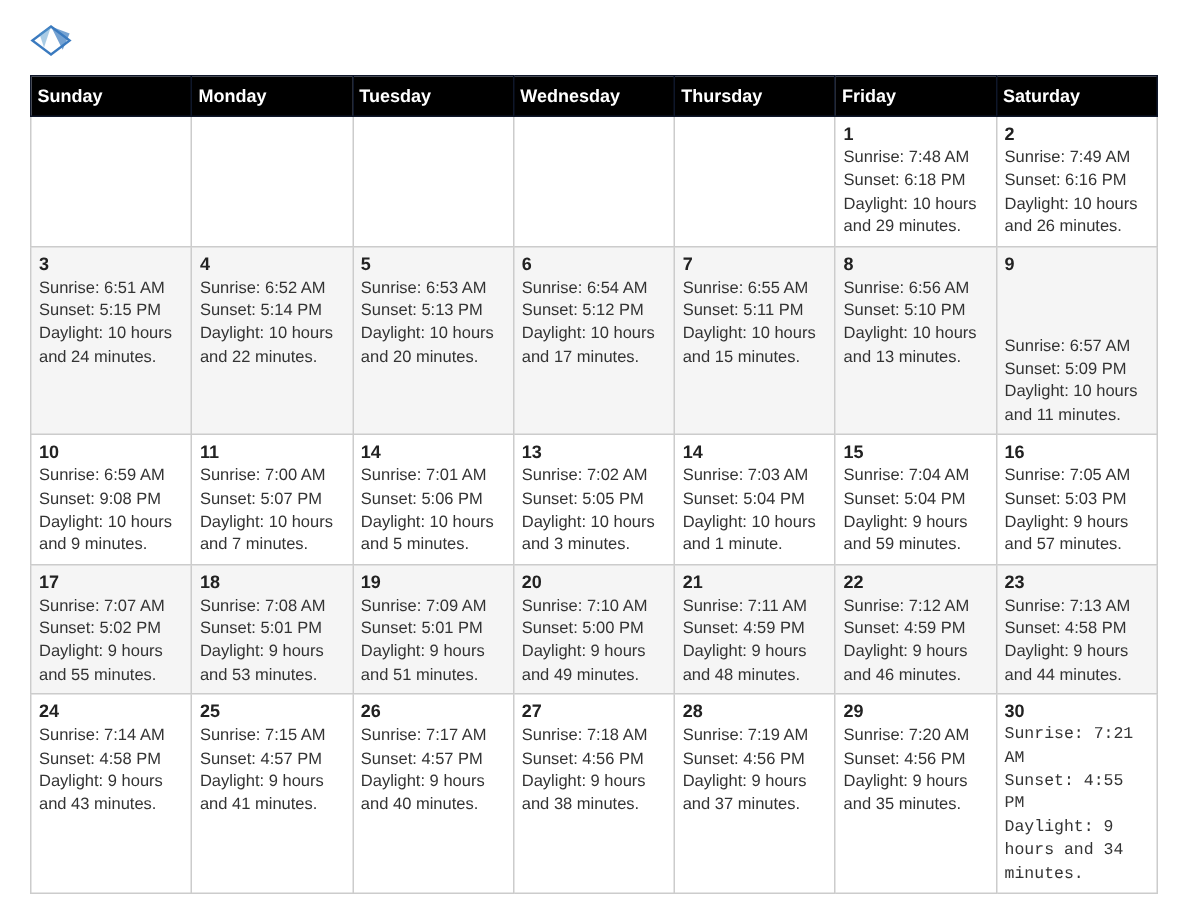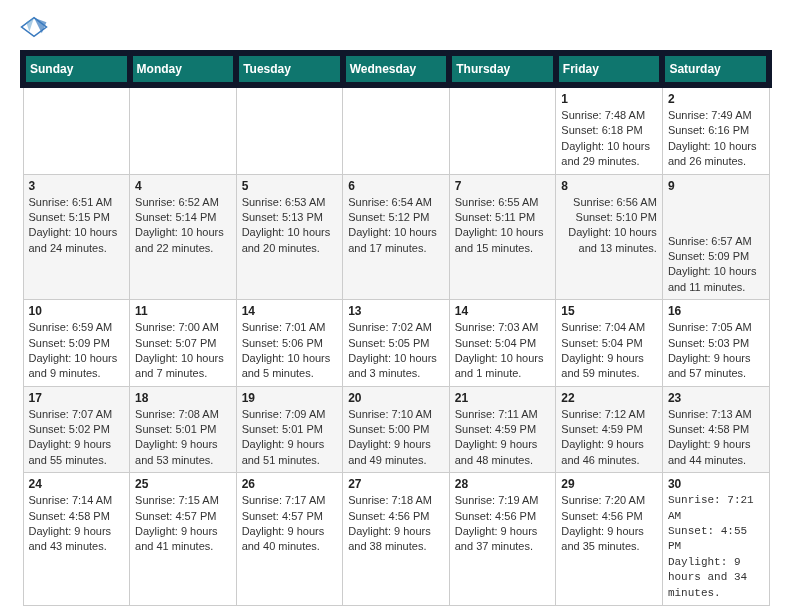--- a/index.html
+++ b/index.html
@@ -48,27 +48,27 @@
       font-size: 14px;
       color: #444;
       margin-top: 2px;
     }
     .calendar-table {
       width: 100%;
       border-collapse: collapse;
       table-layout: fixed;
     }
     .calendar-table th {
-      background-color: #0f766e;
+      background-color: #000000;
       color: #fff;
       font-size: 12px;
       font-weight: bold;
       padding: 6px 4px;
       text-align: left;
-      border: 6px solid #0f172a;
+      border: 1px solid #0f172a;
     }
     .calendar-table td {
       vertical-align: top;
       border: 1px solid #ccc;
       padding: 4px 5px;
       font-size: 10px;
       color: #333;
       height: 80px;
       background: #fff;
     }
@@ -170,36 +170,36 @@
 Daylight: 10 hours and 17 minutes.</div>
         </td>
         <td>
           <span class="day-number">7</span>
           <div class="cell-info" style="white-space: pre-line;">Sunrise: 6:55 AM
 Sunset: 5:11 PM
 Daylight: 10 hours and 15 minutes.</div>
         </td>
         <td>
           <span class="day-number">8</span>
-          <div class="cell-info" style="white-space: pre-line; text-align: right;">Sunrise: 6:56 AM
+          <div class="cell-info" style="white-space: pre-line;">Sunrise: 6:56 AM
 Sunset: 5:10 PM
 Daylight: 10 hours and 13 minutes.</div>
         </td>
         <td>
           <span class="day-number">9</span>
           <div class="cell-info" style="white-space: pre-line; margin-top: 41px;">Sunrise: 6:57 AM
 Sunset: 5:09 PM
 Daylight: 10 hours and 11 minutes.</div>
         </td>
       </tr>
       <tr>
         <td>
           <span class="day-number">10</span>
           <div class="cell-info" style="white-space: pre-line;">Sunrise: 6:59 AM
-Sunset: 5:09 PM
+Sunset: 9:08 PM
 Daylight: 10 hours and 9 minutes.</div>
         </td>
         <td>
           <span class="day-number">11</span>
           <div class="cell-info" style="white-space: pre-line;">Sunrise: 7:00 AM
 Sunset: 5:07 PM
 Daylight: 10 hours and 7 minutes.</div>
         </td>
         <td>
           <span class="day-number">14</span>

